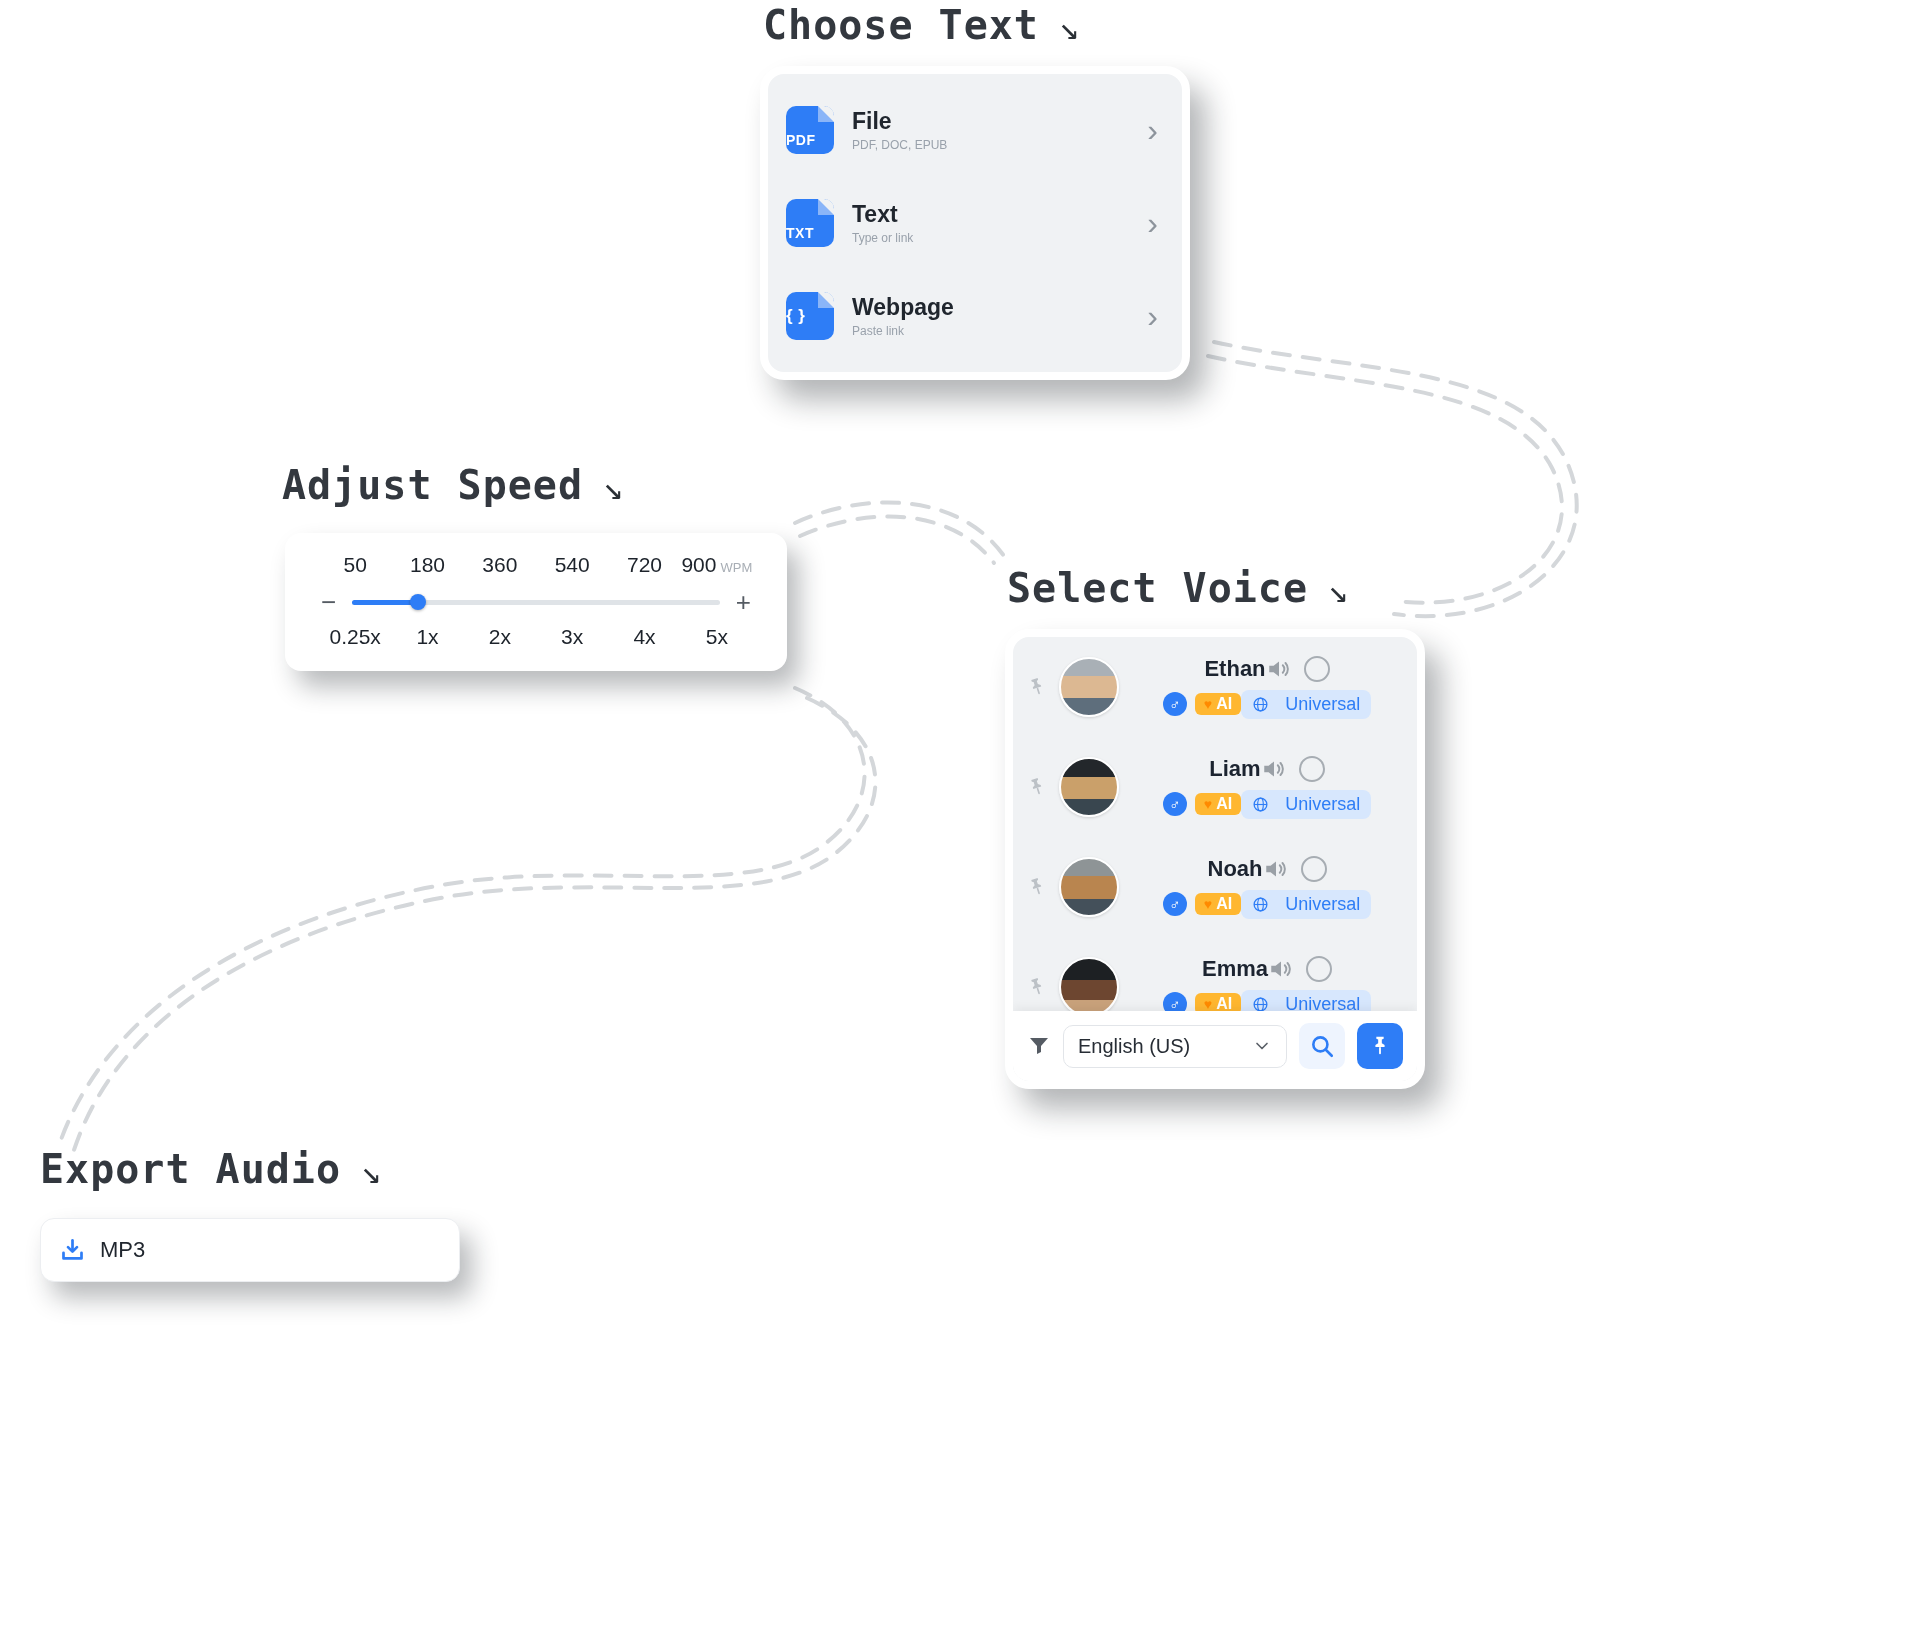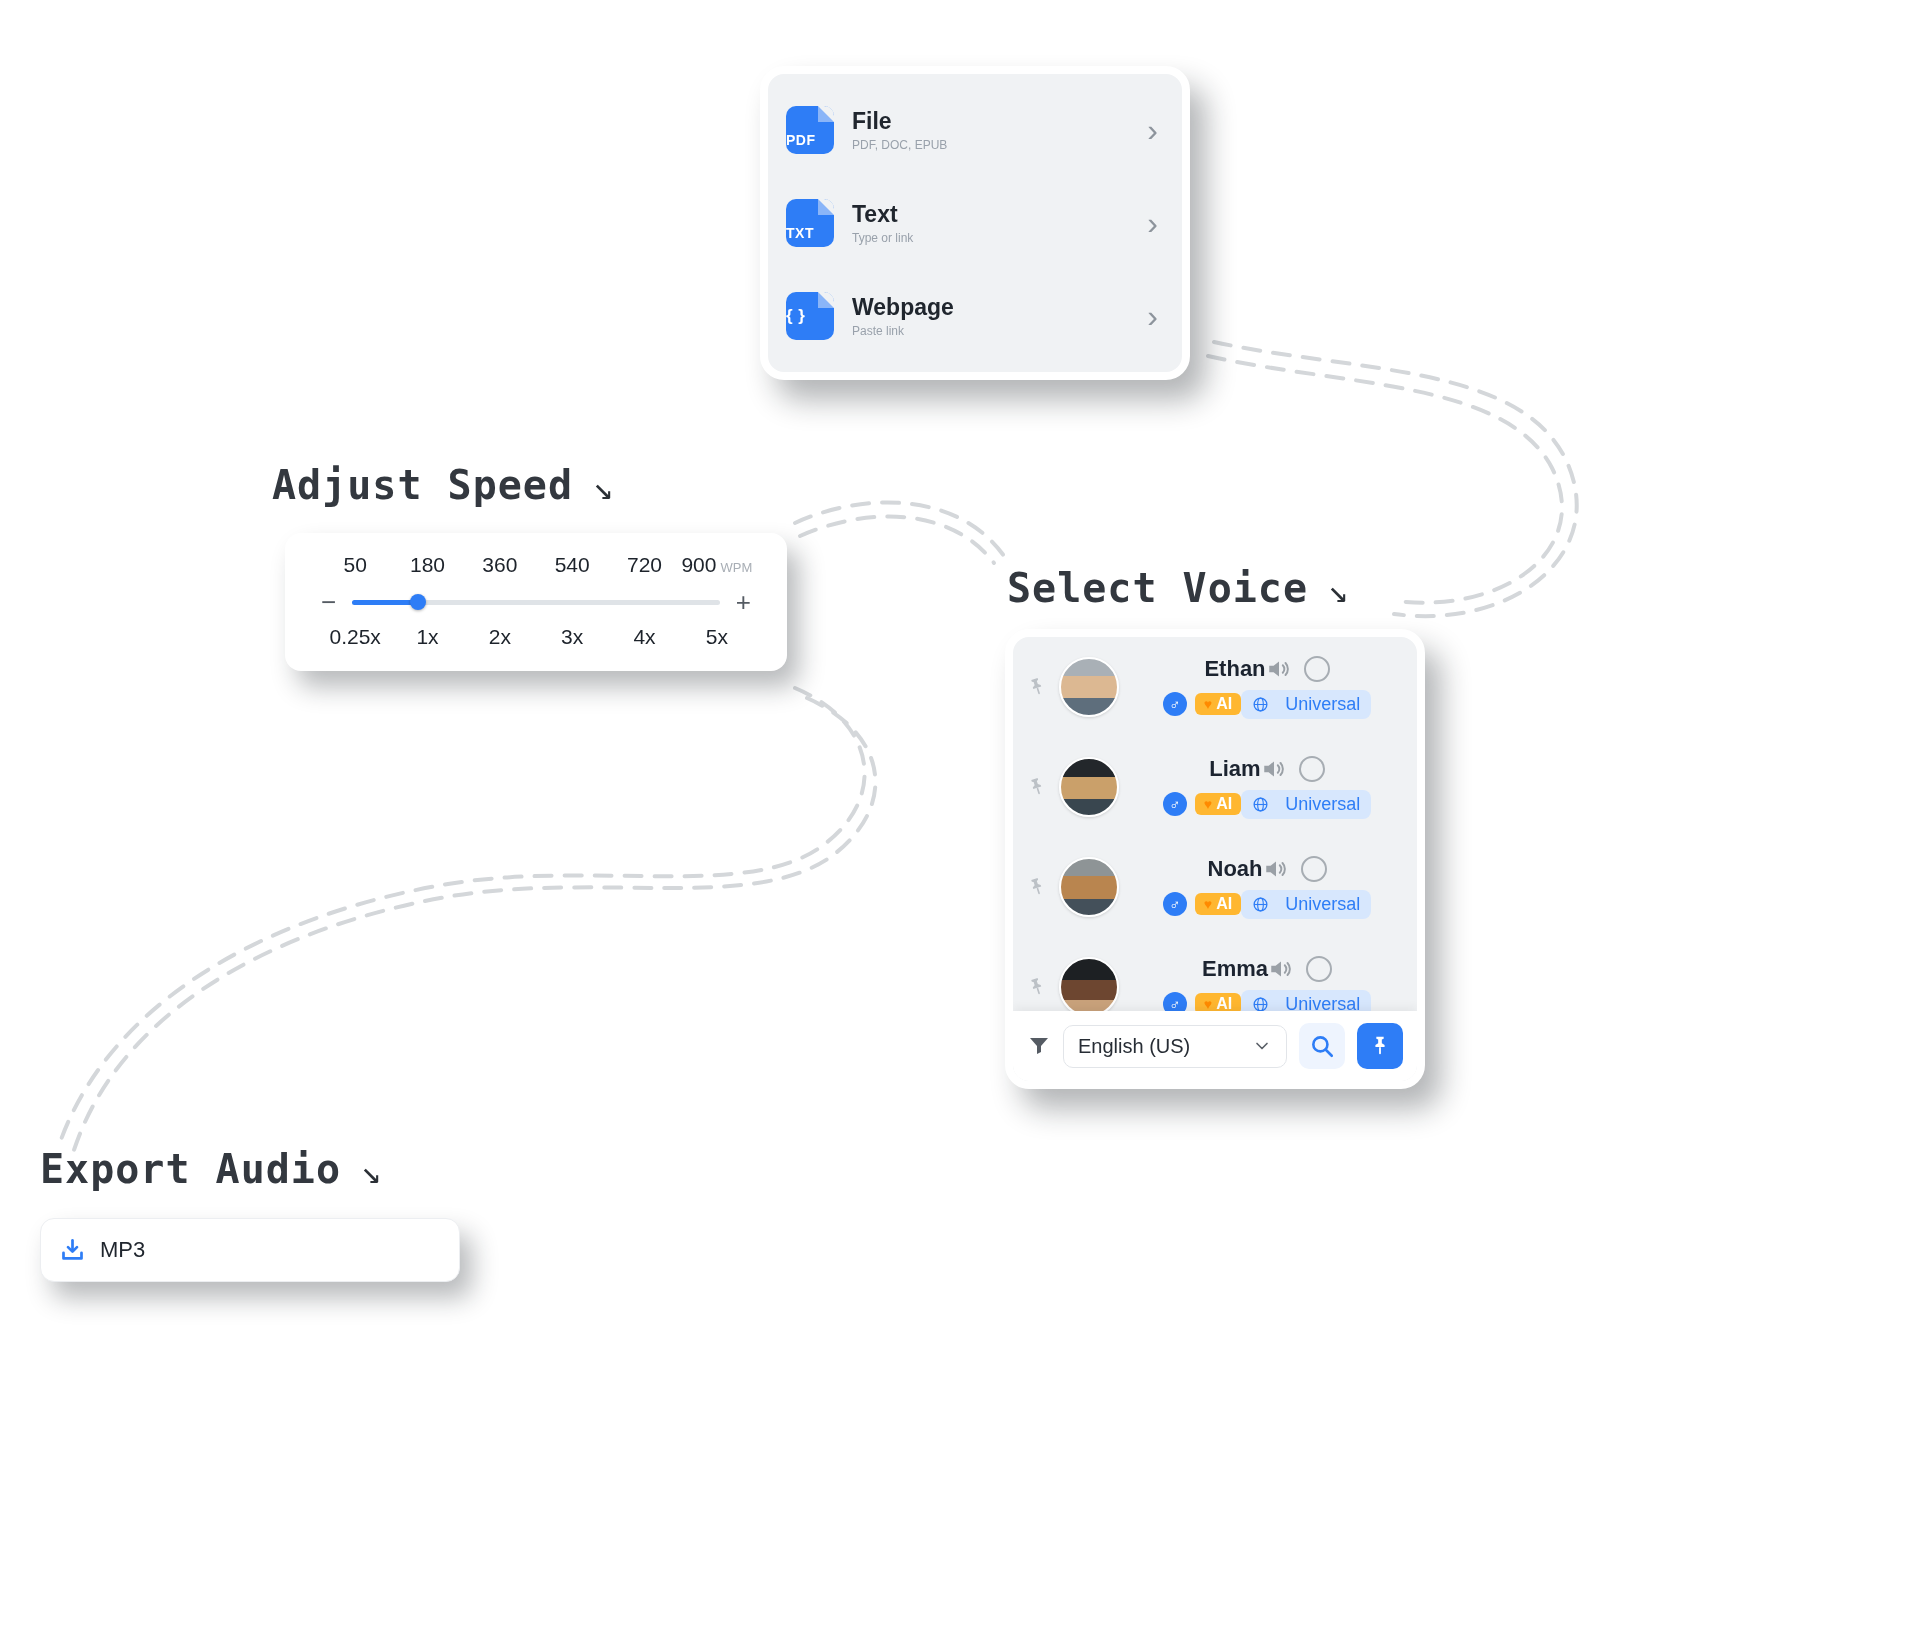--- a/index.html
+++ b/index.html
@@ -93,20 +93,23 @@
 
   <svg class="connectors" viewBox="0 0 1920 1643" aria-hidden="true">
     <path d="M1208 356 C1340 386 1506 380 1552 468 C1592 548 1506 614 1396 601"></path>
     <path d="M1214 342 C1352 372 1520 364 1566 460 C1610 554 1512 630 1394 614"></path>
     <path d="M795 523 C862 492 958 491 1004 556"></path>
     <path d="M800 536 C866 507 950 506 994 563"></path>
     <path d="M795 688 C876 722 888 798 822 846 C748 900 596 860 448 884 C292 910 112 988 58 1148"></path>
     <path d="M807 698 C888 734 898 806 832 856 C754 912 600 872 452 896 C298 922 124 998 74 1150"></path>
   </svg>
 
+  <div class="title" style="left:763px;top:2px;">
+    <span>Choose Text</span><span class="arrow">↘</span>
+  </div>
 
   <div class="panel frame choose-card" style="left:760px;top:66px;width:430px;height:314px;">
     <div class="choose-row">
       <div class="doc-icon">
           <span class="doc-label">PDF</span>
         </div>
       <div class="choose-texts">
         <div class="choose-title">File</div>
         <div class="choose-sub">PDF, DOC, EPUB</div>
       </div>
@@ -127,21 +130,21 @@
           <span class="doc-label">{ }</span>
         </div>
       <div class="choose-texts">
         <div class="choose-title">Webpage</div>
         <div class="choose-sub">Paste link</div>
       </div>
       <div class="chev">›</div>
     </div>
   </div>
 
-  <div class="title" style="left:272px;top:462px;">
+  <div class="title" style="left:282px;top:462px;">
     <span>Adjust Speed</span><span class="arrow">↘</span>
   </div>
 
   <div class="panel speed-card" style="left:285px;top:533px;width:502px;height:138px;">
     <div class="speed-grid">
       <div class="num">50</div>
       <div class="num">180</div>
       <div class="num">360</div>
       <div class="num">540</div>
       <div class="num">720</div>

